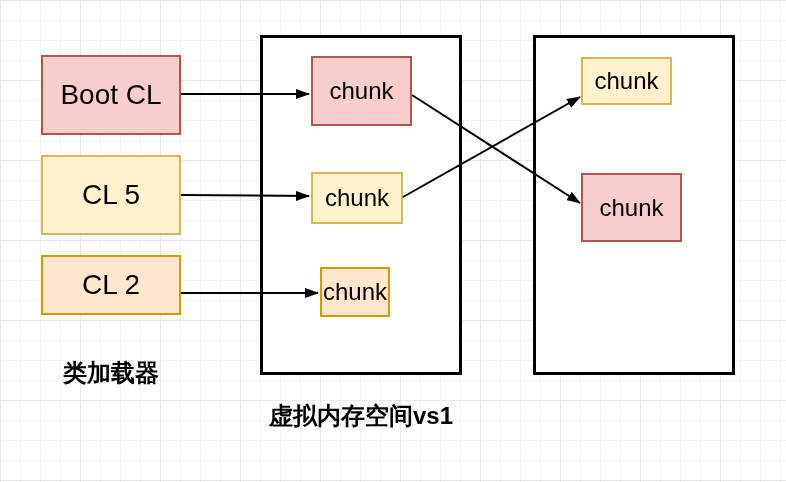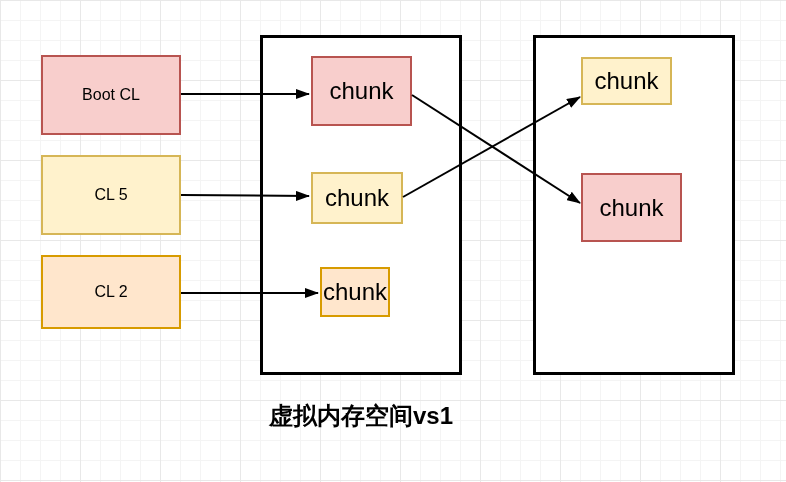--- a/index.html
+++ b/index.html
@@ -22,21 +22,21 @@
   }
   .node, .container-rect, .caption, .chunk {
     position: absolute;
     box-sizing: border-box;
   }
   .node {
     border: 2px solid #000;
     display: flex;
     align-items: center;
     justify-content: center;
-    font-size: 16px;
+    font-size: 28px;
     color: #000;
     z-index: 2;
   }
   .container-rect {
     border: 3px solid #000;
     background: #ffffff;
     z-index: 1;
   }
   .chunk {
     border: 2px solid #ef4444;
@@ -50,21 +50,21 @@
   .caption {
     font-size: 24px;
     font-weight: bold;
     color: #000;
     text-align: center;
     z-index: 2;
   }
   
   .loader-boot { left: 41px;  top: 55px;  width: 140px; height: 80px; }
   .loader-cl1  { left: 41px;  top: 155px; width: 140px; height: 80px; }
-  .loader-cl2  { left: 41px;  top: 255px; width: 140px; height: 74px; }
+  .loader-cl2  { left: 41px;  top: 255px; width: 140px; height: 60px; }
   .caption-loaders { left: 41px; top: 357px; width: 140px; }
   
   .rect-vs1 { left: 260px; top: 35px; width: 202px; height: 340px; }
   .vs1-chunk-1 { left: 48px; top: 18px;  width: 101px; height: 70px; }
   .vs1-chunk-2 { left: 48px; top: 134px; width: 92px;  height: 52px; }
   .vs1-chunk-3 { left: 57px; top: 229px; width: 70px;  height: 50px; }
   .caption-vs1 { left: 250px; top: 400px; width: 222px; }
   
   .rect-vs2 { left: 533px; top: 35px; width: 202px; height: 340px; }
   .vs2-chunk-1 { left: 45px; top: 19px;  width: 91px;  height: 48px; }
@@ -86,20 +86,21 @@
 
   <div class="node loader-boot" style="background-color: rgb(248, 206, 204); border-color: rgb(184, 84, 80);">
     <span>Boot CL</span>
   </div>
   <div class="node loader-cl1" style="background-color: rgb(255, 242, 204); border-color: rgb(214, 182, 86);">
     <span>CL 5</span>
   </div>
   <div class="node loader-cl2" style="background-color: rgb(255, 230, 204); border-color: rgb(215, 155, 0);">
     <span>CL 2</span>
   </div>
+  <div class="caption caption-loaders">类加载器</div>
 
   <div class="container-rect rect-vs1">
     <div class="chunk vs1-chunk-1" style="background-color: rgb(248, 206, 204); border-color: rgb(184, 84, 80);">
       <span>chunk</span>
     </div>
     <div class="chunk vs1-chunk-2" style="background-color: rgb(255, 242, 204); border-color: rgb(214, 182, 86);">
       <span>chunk</span>
     </div>
     <div class="chunk vs1-chunk-3" style="background-color: rgb(255, 230, 204); border-color: rgb(215, 155, 0);">
       <span>chunk</span>

